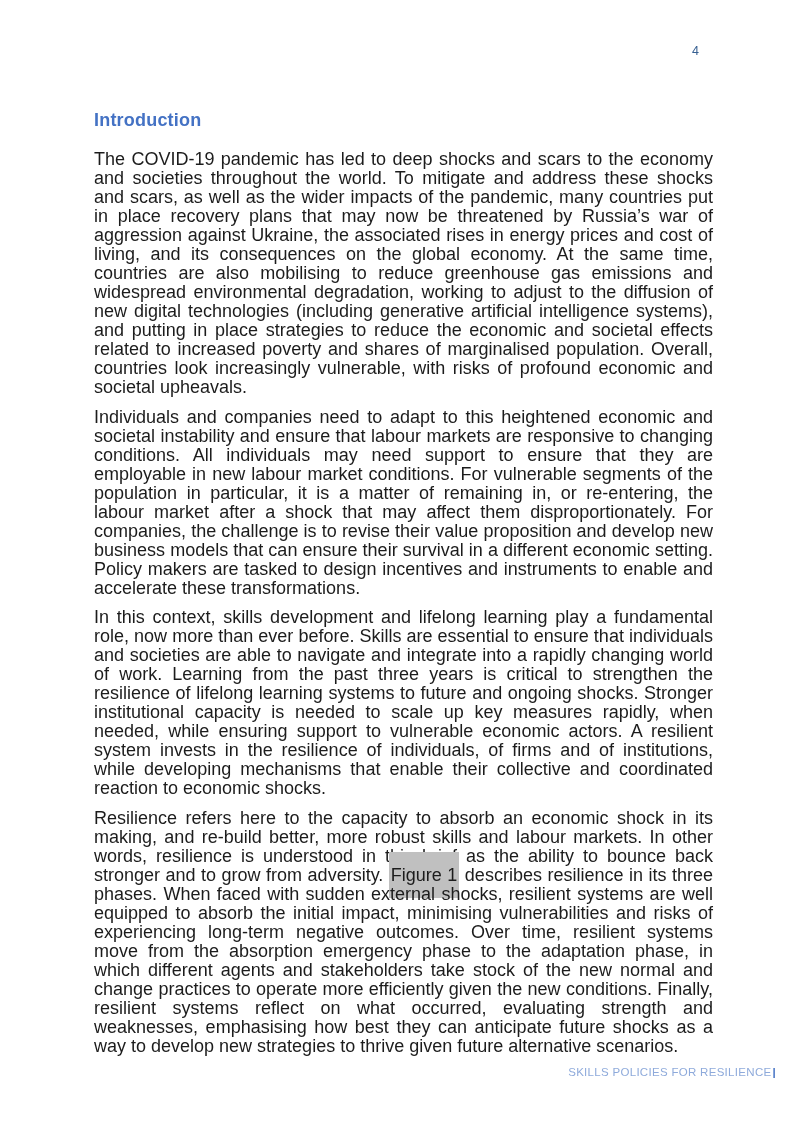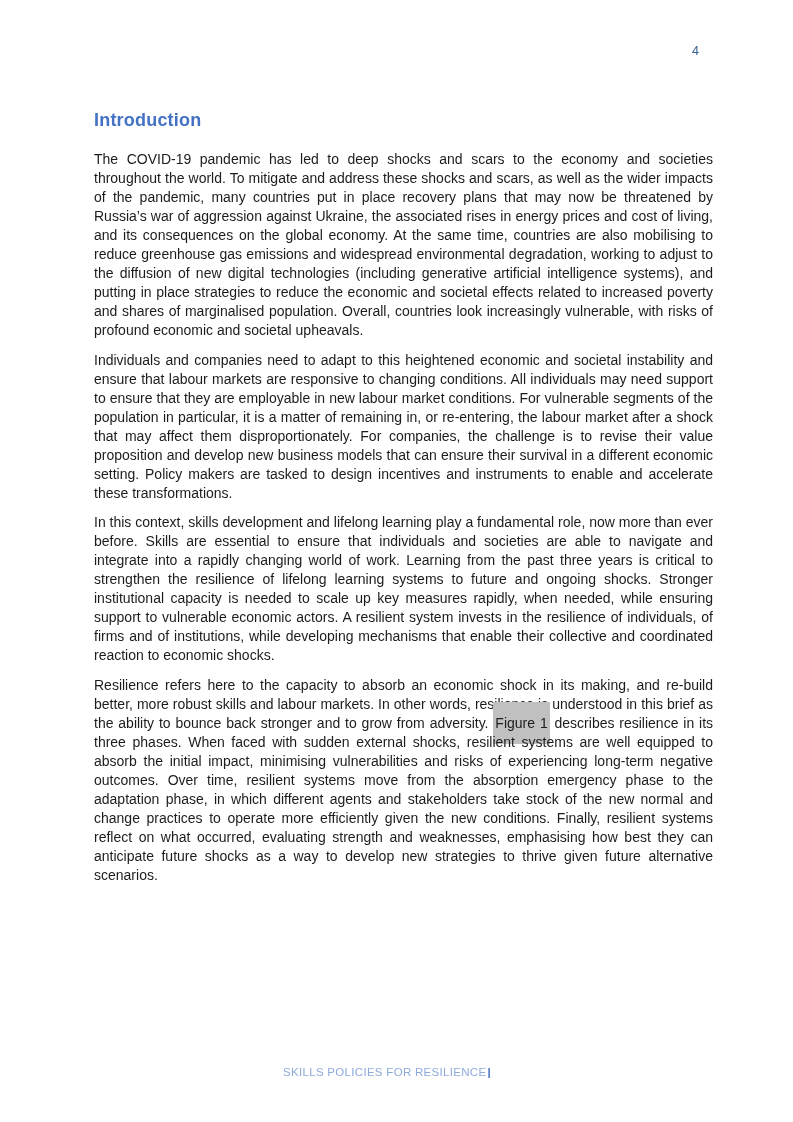--- a/index.html
+++ b/index.html
@@ -33,36 +33,36 @@
   }
   .heading {
     margin: 0 0 19px 0;
     font-size: 18px;
     font-weight: bold;
     color: #4472c4;
     letter-spacing: 0.2px;
   }
   .body-paragraph {
     margin: 0 0 10.5px 0;
-    font-size: 14px;
+    font-size: 18px;
     line-height: 19px;
     color: #1c1c1c;
     text-align: justify;
   }
   .figure-ref {
     background: #c0c0c0;
     padding: 13px 2px;
     cursor: pointer;
   }
   .footer {
     position: absolute;
     top: 1066px;
-    left: 5px;
+    left: 12px;
     width: 764px;
-    text-align: center;
+    text-align: right;
     font-size: 11.5px;
     letter-spacing: 0.3px;
     color: #8eaadb;
     white-space: nowrap;
   }
   .footer-bar {
     color: #4472c4;
     font-weight: bold;
     margin-left: 1px;
   }

